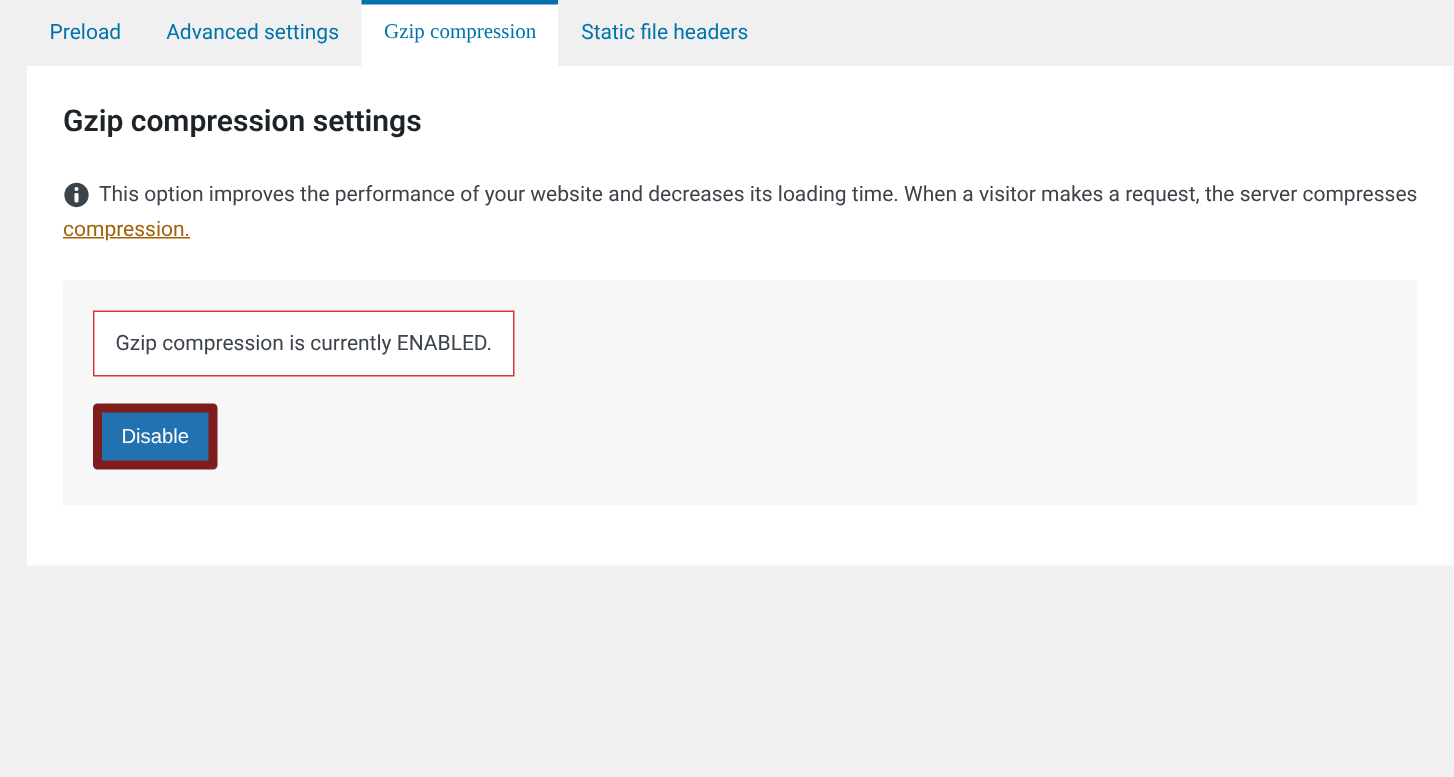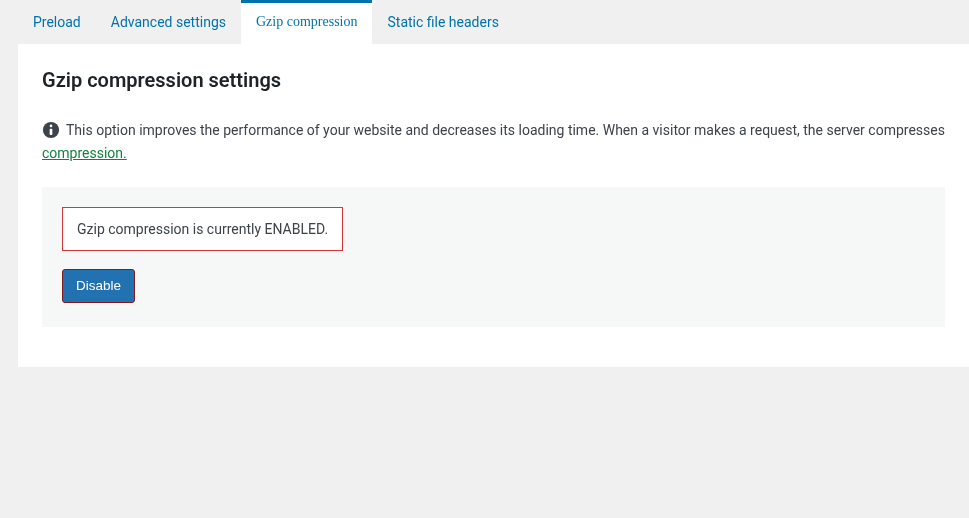--- a/index.html
+++ b/index.html
@@ -70,21 +70,21 @@
       height: 18px;
     }
     .info-text {
       font-size: 14px;
       color: #3c434a;
       line-height: 1.5;
       white-space: nowrap;
       overflow: hidden;
     }
     .info-link {
-      color: #15803d;
+      color: #a16207;
       text-decoration: underline;
       font-size: 14px;
       cursor: pointer;
       margin-left: 0;
     }
     .status-container {
       background-color: #f6f7f7;
       padding: 20px 20px 24px 20px;
       margin-top: 26px;
     }
@@ -94,21 +94,21 @@
       padding: 13px 14px;
       display: inline-block;
       margin-bottom: 18px;
     }
     .status-text {
       font-size: 14px;
       color: #3c434a;
     }
     .disable-button {
       background-color: #2271b1;
-      border: 1px solid #7f1d1d;
+      border: 6px solid #7f1d1d;
       color: #ffffff;
       padding: 8px 13px;
       font-size: 13.5px;
       border-radius: 3px;
       cursor: pointer;
       line-height: 1.2;
     }
   </style>
 </head>
 <body>

